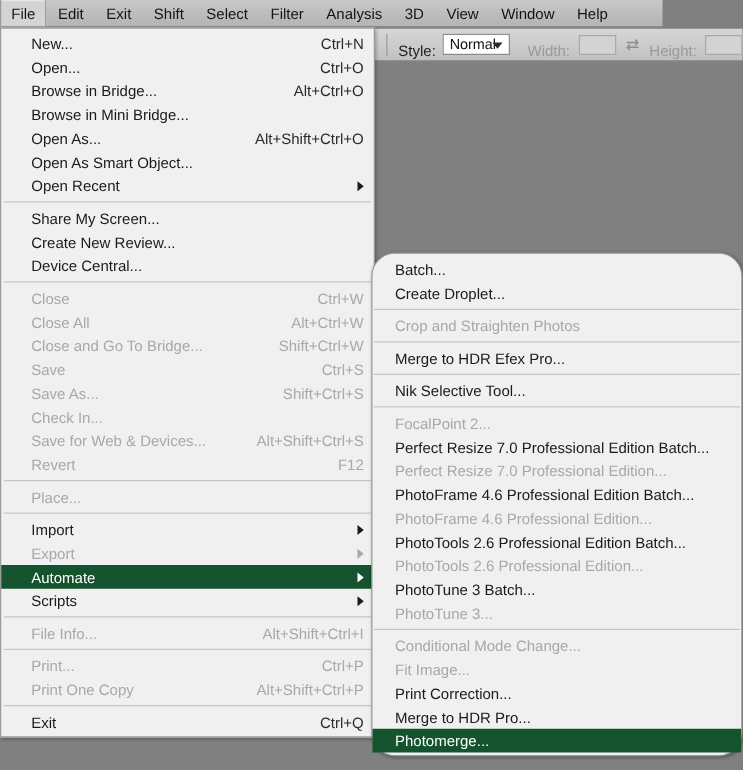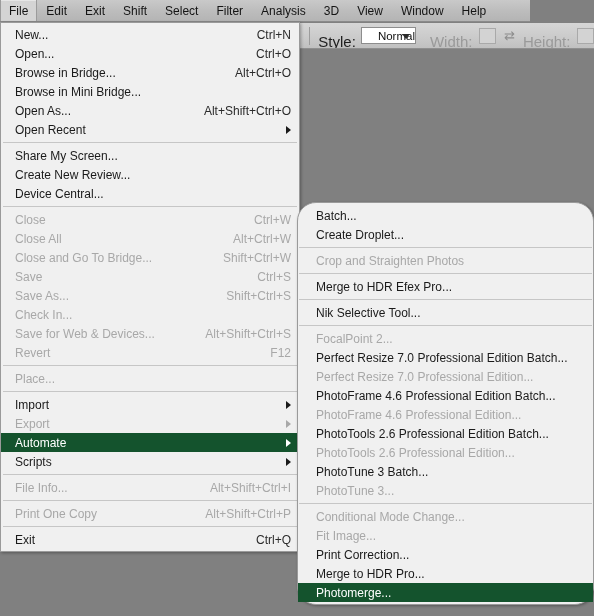--- a/index.html
+++ b/index.html
@@ -68,40 +68,40 @@
     z-index: 20;
     overflow: hidden;
   }
   .opt-divider {
     width: 1px;
     height: 18px;
     background: #9c9c9c;
     margin: 0 9px 0 12px;
   }
   .opt-label {
-    font-size: 15px;
+    font-size: 12px;
     color: #1e1e1e;
     margin-right: 5px;
     white-space: nowrap;
     margin-top: 11px;
   }
   .opt-label.dim { color: #9a9a9a; }
   .opt-select {
     position: relative;
     width: 78px;
     height: 17px;
     background: #ffffff;
     border: 1px solid #8d8d8d;
     display: flex;
     align-items: center;
     box-sizing: border-box;
   }
   .opt-select .val {
     font-size: 11.5px;
-    padding-left: 16px;
+    padding-left: 5px;
     color: #111;
     white-space: nowrap;
   }
   .opt-select .arrow {
     position: absolute;
     right: 5px;
     top: 50%;
     margin-top: -2px;
     width: 0; height: 0;
     border-left: 4px solid transparent;
@@ -148,21 +148,21 @@
     padding-top: 3px;
     border-left: 1px solid #9a9a9a;
     border-radius: 19px;
   }
 
   .menu-row {
     position: relative;
     display: flex;
     align-items: center;
     height: 19px;
-    padding: 0 8px 0 14px;
+    padding: 0 8px 0 24px;
     white-space: nowrap;
     cursor: default;
     box-sizing: border-box;
   }
   #automate-submenu .menu-row { padding-left: 18px; }
   .menu-row .label {
     font-size: 12px;
     color: #1a1a1a;
     flex: 1 1 auto;
     overflow: hidden;
@@ -271,20 +271,23 @@
       <span class="shortcut">Alt+Ctrl+O</span>
     </div>
     <div class="menu-row">
       <span class="label">Browse in Mini Bridge...</span>
     </div>
     <div class="menu-row">
       <span class="label">Open As...</span>
       <span class="shortcut">Alt+Shift+Ctrl+O</span>
     </div>
     <div class="menu-row">
+      <span class="label">Open As Smart Object...</span>
+    </div>
+    <div class="menu-row">
       <span class="label">Open Recent</span>
       <span class="submenu-arrow"></span>
     </div>
     <div class="menu-sep"></div>
     <div class="menu-row">
       <span class="label">Share My Screen...</span>
     </div>
     <div class="menu-row">
       <span class="label">Create New Review...</span>
     </div>
@@ -344,20 +347,24 @@
       <span class="label">Scripts</span>
       <span class="submenu-arrow"></span>
     </div>
     <div class="menu-sep"></div>
     <div class="menu-row disabled">
       <span class="label">File Info...</span>
       <span class="shortcut">Alt+Shift+Ctrl+I</span>
     </div>
     <div class="menu-sep"></div>
     <div class="menu-row disabled">
+      <span class="label">Print...</span>
+      <span class="shortcut">Ctrl+P</span>
+    </div>
+    <div class="menu-row disabled">
       <span class="label">Print One Copy</span>
       <span class="shortcut">Alt+Shift+Ctrl+P</span>
     </div>
     <div class="menu-sep"></div>
     <div class="menu-row">
       <span class="label">Exit</span>
       <span class="shortcut">Ctrl+Q</span>
     </div>
   </div>
 

